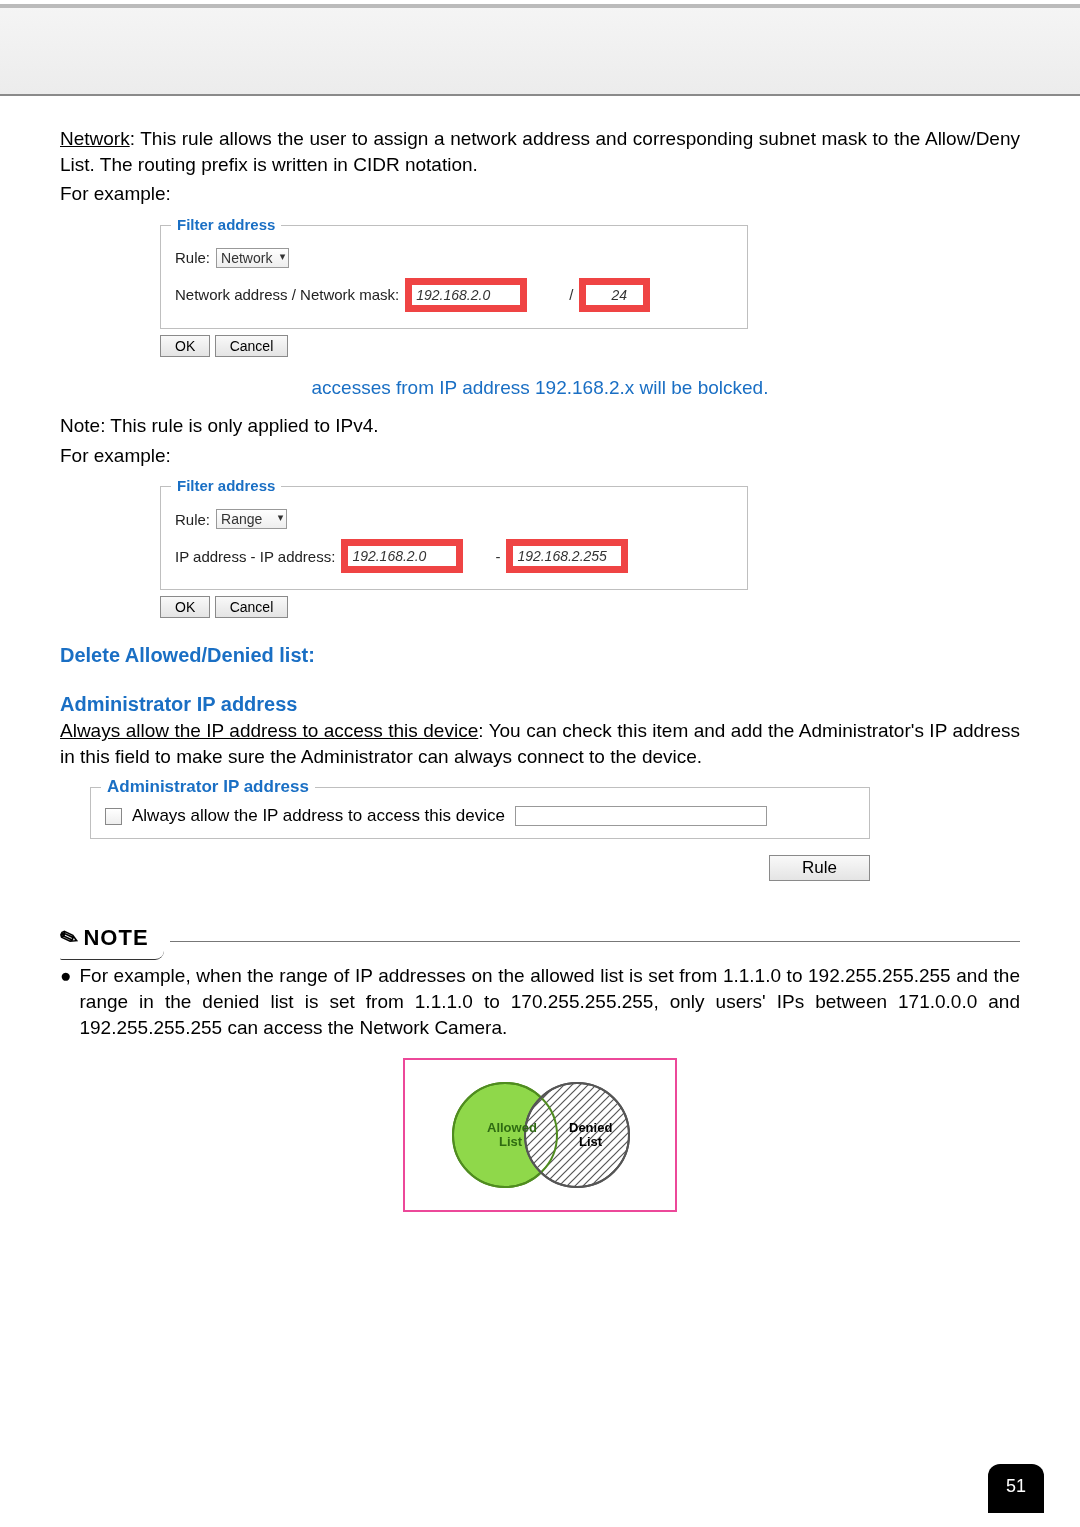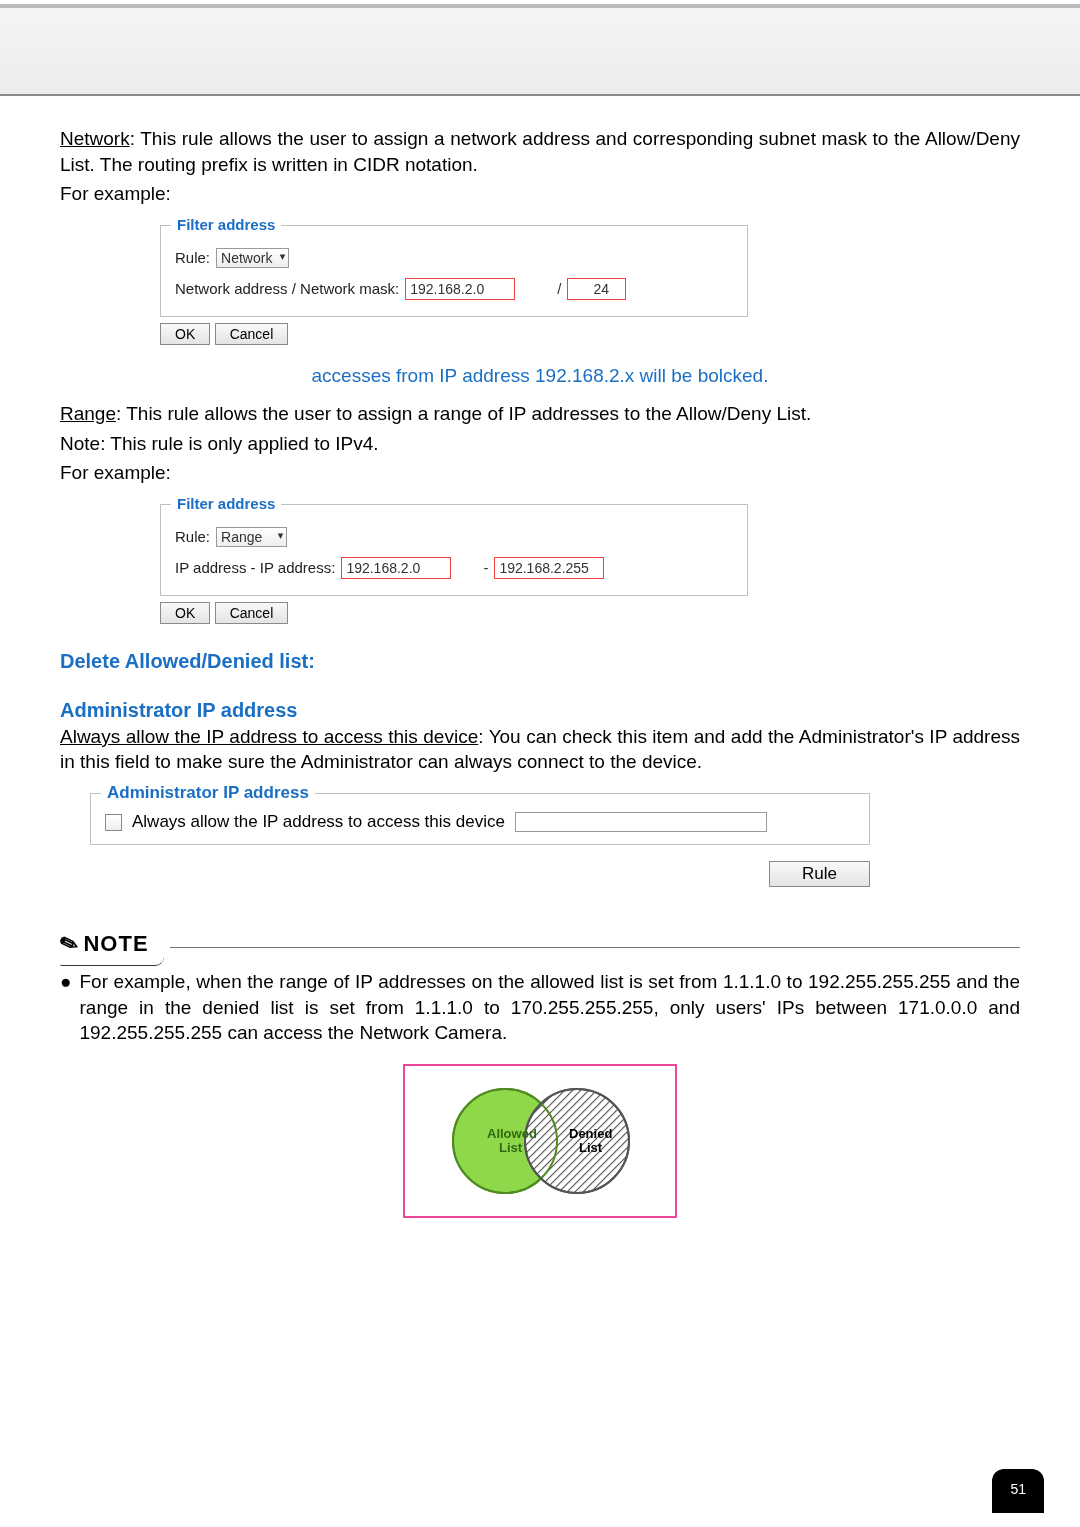--- a/index.html
+++ b/index.html
@@ -40,24 +40,25 @@
     top: -10px; left: 10px;
     background: #fff;
     padding: 0 6px;
     color: #1a6fc4;
     font-weight: bold;
     font-size: 15px;
   }
   .row { margin: 4px 0; display: flex; align-items: center; gap: 6px; }
   .lbl { font-size: 15px; color: #222; }
   .inp {
-    border: 1px solid #ef4444;
+    border: 7px solid #ef4444;
     background: #fff;
     font-size: 14px;
     padding: 2px 4px;
+    font-style: italic;
   }
   .sel {
     border: 1px solid #999;
     background: linear-gradient(#fff,#eee);
     font-size: 14px;
     padding: 1px 16px 1px 4px;
     position: relative;
     display: inline-block;
   }
   .sel::after {
@@ -180,21 +181,21 @@
   .underline { text-decoration: underline; }
 
   .page-num {
     position: fixed;
     right: 36px;
     bottom: 14px;
     background: #000;
     color: #fff;
     border-radius: 12px 12px 0 0;
     padding: 12px 18px 16px 18px;
-    font-size: 14px;
+    font-size: 18px;
   }
 </style>
 </head>
 <body>
 
 <div class="topbar">
   <div class="topbar-inner"></div>
 </div>
 
 <div class="page">
@@ -220,23 +221,20 @@
       </div>
     </div>
     <div class="btnbar">
       <span class="btn">OK</span>
       <span class="btn">Cancel</span>
     </div>
   </div>
 
   <div class="caption">accesses from IP address 192.168.2.x will be bolcked.</div>
 
-  <p>
-    <span class="underline">Range</span><span>: This rule allows the user to assign a range of IP addresses to the Allow/Deny List.</span>
-  </p>
   <p>Note: This rule is only applied to IPv4.</p>
   <p>For example:</p>
 
   <div class="fbox-wrap">
     <div class="fbox">
       <span class="fbox-title">Filter address</span>
       <div class="row">
         <span class="lbl">Rule:</span>
         <span class="sel" style="padding-right:24px;"><span>Range</span></span>
       </div>

